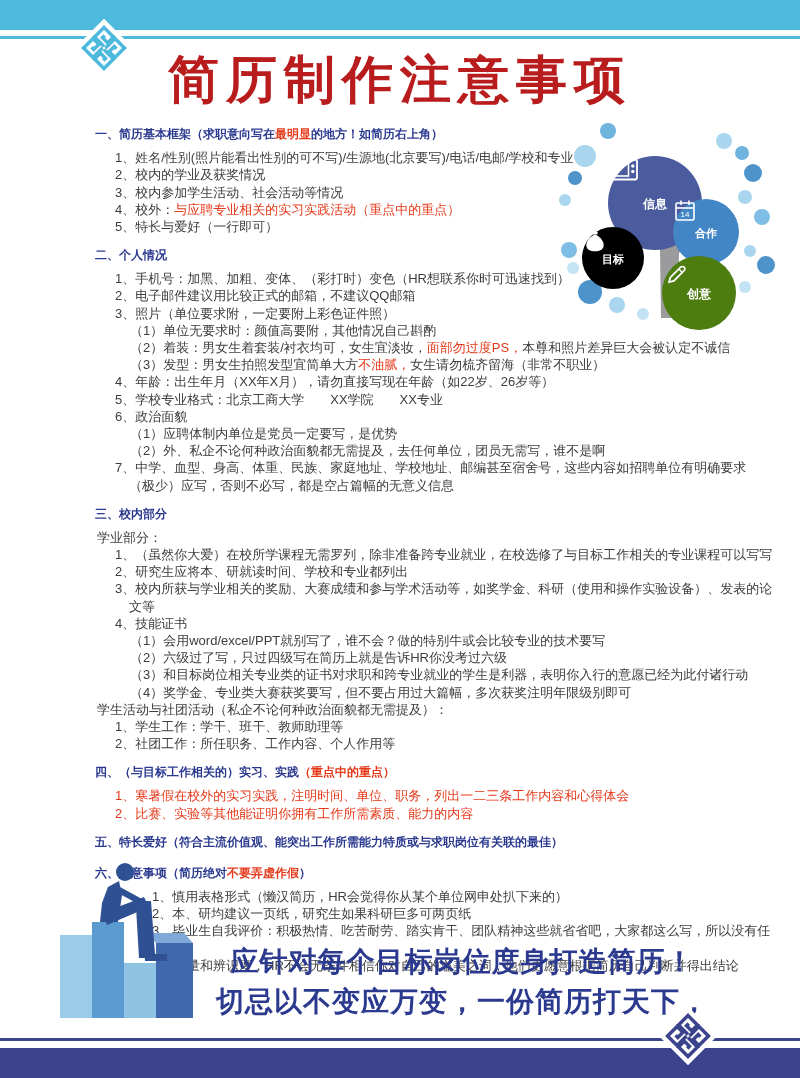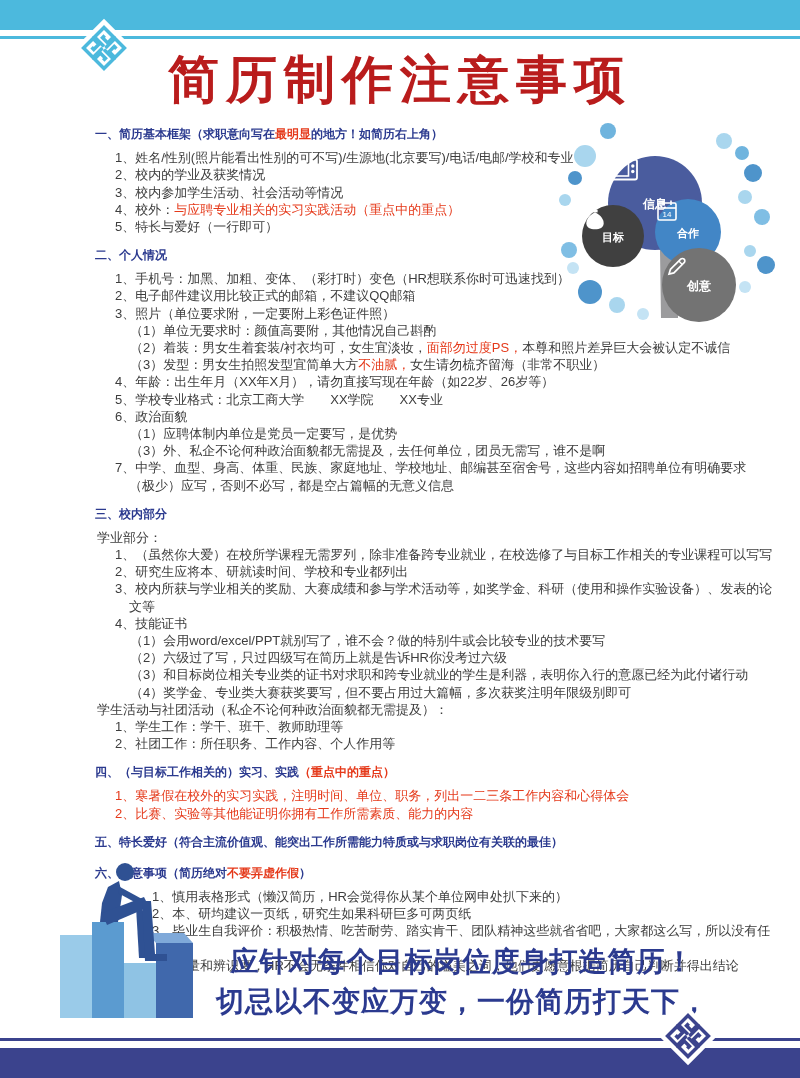--- a/index.html
+++ b/index.html
@@ -30,24 +30,24 @@
   .contd{padding-left:66px;}
   .red{color:#e5391a;}
 
   
   .tree{position:absolute;left:555px;top:100px;width:245px;height:232px;z-index:1;}
   .tree svg{position:absolute;left:0;top:0;}
   .bubble{position:absolute;border-radius:50%;display:flex;flex-direction:column;
           align-items:center;justify-content:center;color:#fff;z-index:2;}
   .bubble .blabel{font-weight:bold;font-size:12px;margin-top:2px;}
   .b-info{left:53px;top:56px;width:94px;height:94px;background:#4a5c9e;}
-  .b-coop{left:100px;top:99px;width:66px;height:66px;background:#4286c6;}
-  .b-goal{left:27px;top:105px;width:62px;height:62px;background:#404040;}
+  .b-coop{left:118px;top:99px;width:66px;height:66px;background:#4286c6;}
+  .b-goal{left:27px;top:127px;width:62px;height:62px;background:#000000;}
   .b-goal .blabel,.b-coop .blabel{font-size:11px;}
-  .b-idea{left:107px;top:148px;width:74px;height:74px;background:#737373;}
+  .b-idea{left:107px;top:156px;width:74px;height:74px;background:#4d7c0f;}
 
   
   .person{position:absolute;left:48px;top:855px;width:150px;height:166px;z-index:2;}
 
   
   .slogan{position:absolute;left:190px;top:942px;width:545px;text-align:center;z-index:2;
           color:#2b3a8f;font-weight:800;font-size:28px;line-height:40px;letter-spacing:1px;}
 </style>
 </head>
 <body>
@@ -91,21 +91,21 @@
       <div class="line lvl1"><span>1、手机号：加黑、加粗、变体、（彩打时）变色（HR想联系你时可迅速找到）</span></div>
       <div class="line lvl1"><span>2、电子邮件建议用比较正式的邮箱，不建议QQ邮箱</span></div>
       <div class="line lvl1"><span>3、照片（单位要求附，一定要附上彩色证件照）</span></div>
       <div class="line lvl2"><span>（1）单位无要求时：颜值高要附，其他情况自己斟酌</span></div>
       <div class="line lvl2"><span>（2）着装：男女生着套装/衬衣均可，女生宜淡妆，</span><span class="red">面部勿过度PS，</span><span>本尊和照片差异巨大会被认定不诚信</span></div>
       <div class="line lvl2"><span>（3）发型：男女生拍照发型宜简单大方</span><span class="red">不油腻，</span><span>女生请勿梳齐留海（非常不职业）</span></div>
       <div class="line lvl1"><span>4、年龄：出生年月（XX年X月），请勿直接写现在年龄（如22岁、26岁等）</span></div>
       <div class="line lvl1"><span>5、学校专业格式：北京工商大学　　XX学院　　XX专业</span></div>
       <div class="line lvl1"><span>6、政治面貌</span></div>
       <div class="line lvl2"><span>（1）应聘体制内单位是党员一定要写，是优势</span></div>
-      <div class="line lvl2"><span>（3）外、私企不论何种政治面貌都无需提及，去任何单位，团员无需写，谁不是啊</span></div>
+      <div class="line lvl2"><span>（2）外、私企不论何种政治面貌都无需提及，去任何单位，团员无需写，谁不是啊</span></div>
       <div class="line lvl1"><span>7、中学、血型、身高、体重、民族、家庭地址、学校地址、邮编甚至宿舍号，这些内容如招聘单位有明确要求</span></div>
       <div class="line cont"><span>（极少）应写，否则不必写，都是空占篇幅的无意义信息</span></div>
       <div class="sec-heading"><span>三、校内部分</span></div>
       <div class="line lvl0"><span>学业部分：</span></div>
       <div class="line lvl1"><span>1、（虽然你大爱）在校所学课程无需罗列，除非准备跨专业就业，在校选修了与目标工作相关的专业课程可以写写</span></div>
       <div class="line lvl1"><span>2、研究生应将本、研就读时间、学校和专业都列出</span></div>
       <div class="line lvl1"><span>3、校内所获与学业相关的奖励、大赛成绩和参与学术活动等，如奖学金、科研（使用和操作实验设备）、发表的论文等</span></div>
       <div class="line lvl1"><span>4、技能证书</span></div>
       <div class="line lvl2"><span>（1）会用word/excel/PPT就别写了，谁不会？做的特别牛或会比较专业的技术要写</span></div>
       <div class="line lvl2"><span>（2）六级过了写，只过四级写在简历上就是告诉HR你没考过六级</span></div>

